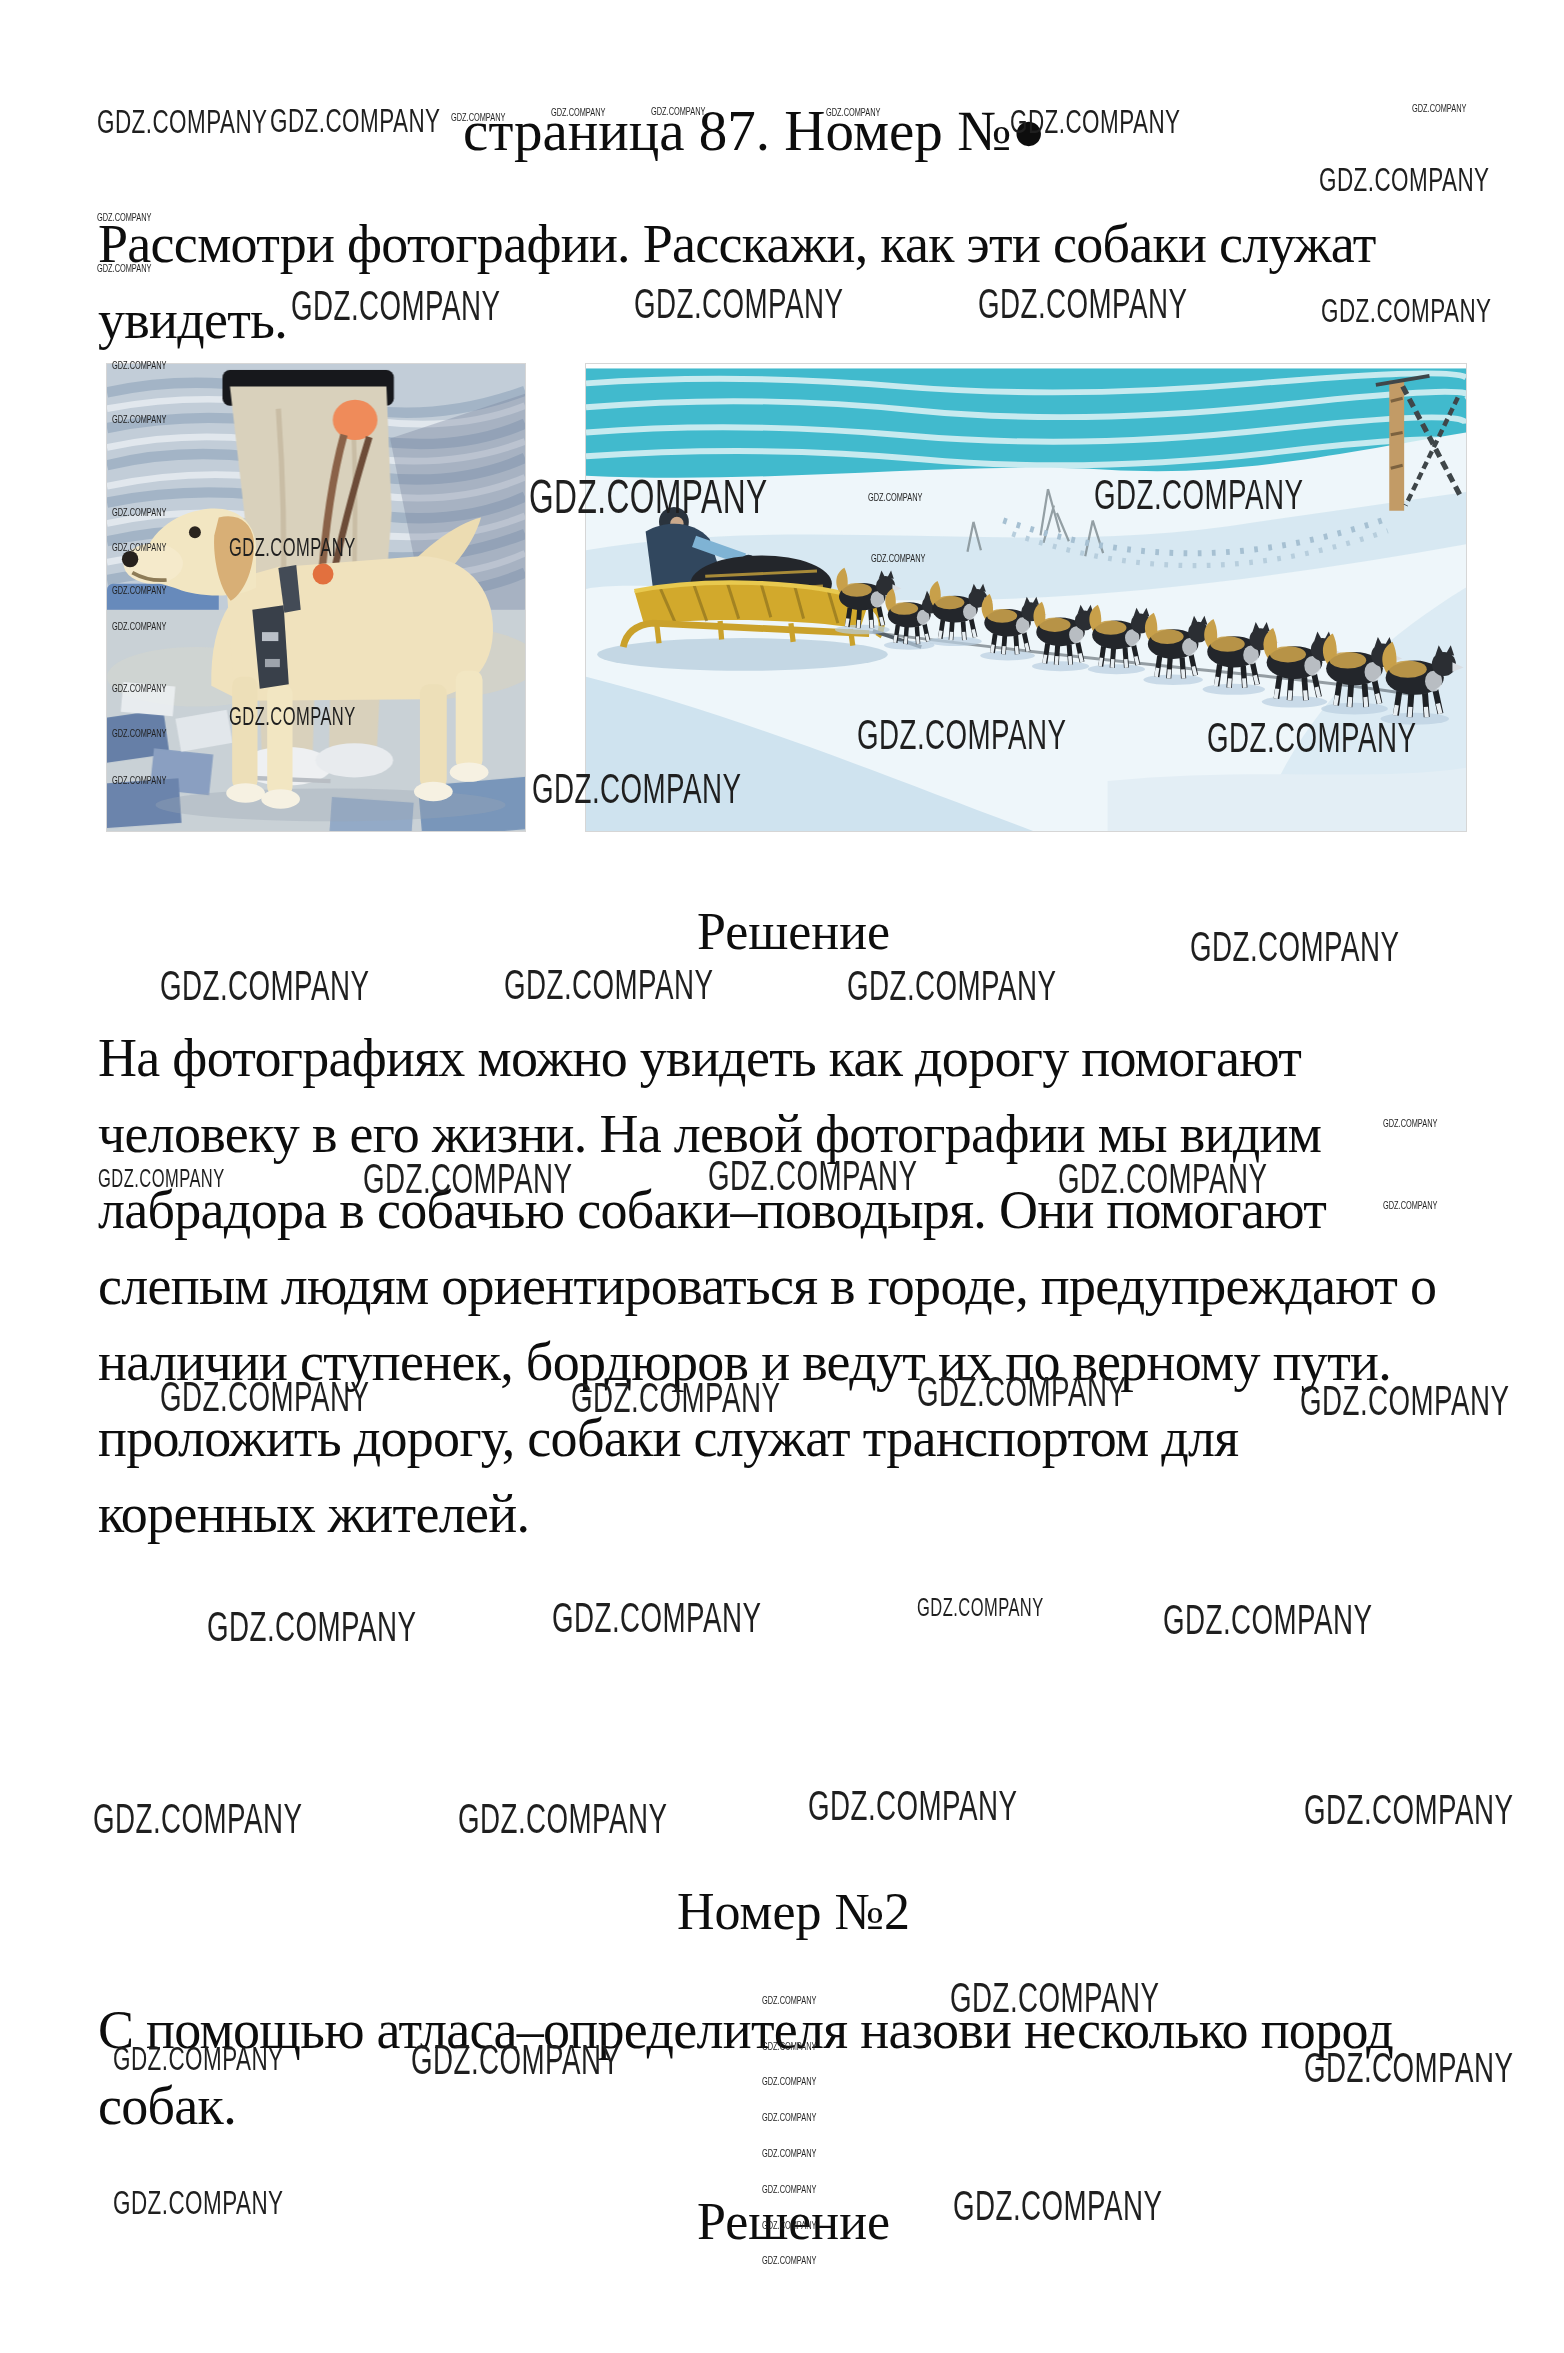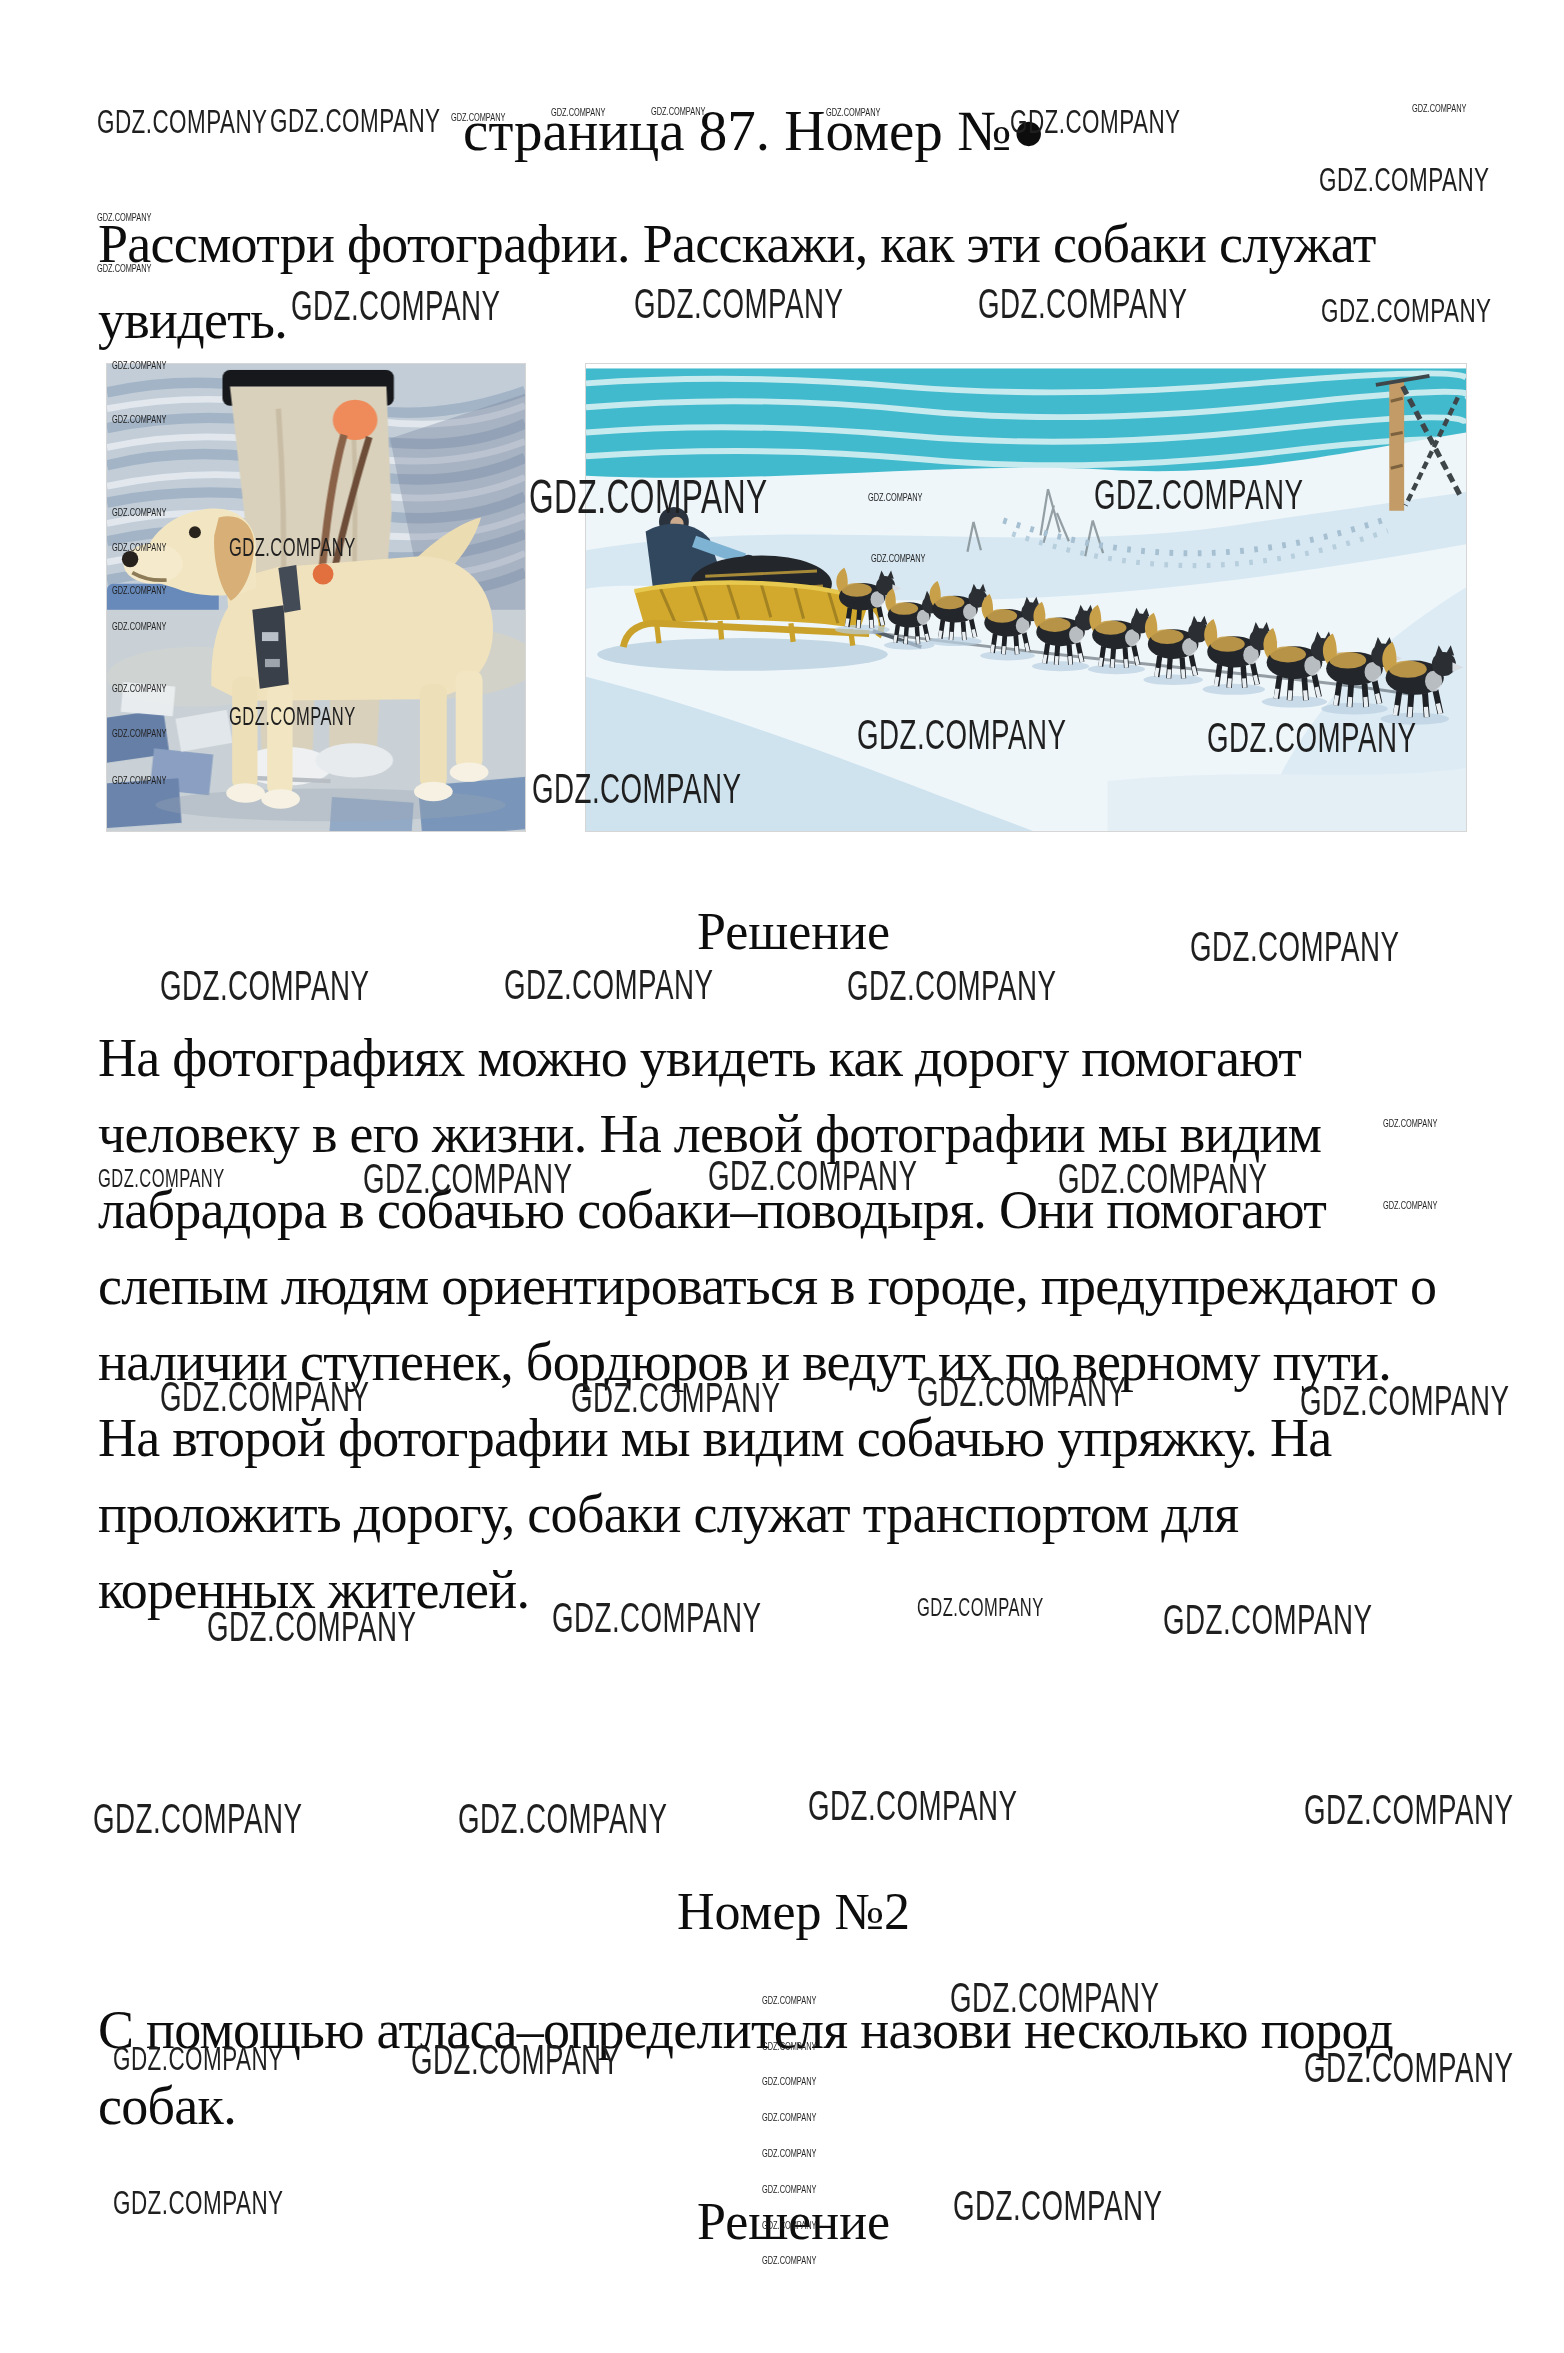--- a/index.html
+++ b/index.html
@@ -303,21 +303,20 @@
   </figure>
 
   <h2 class="heading h-sol1">Решение</h2>
 
   <div class="para p-sol1">
     <span class="tline">На фотографиях можно увидеть как дорогу помогают</span>
     <span class="tline">человеку в его жизни. На левой фотографии мы видим</span>
     <span class="tline">лабрадора в собачью собаки–поводыря. Они помогают</span>
     <span class="tline">слепым людям ориентироваться в городе, предупреждают о</span>
     <span class="tline">наличии ступенек, бордюров и ведут их по верному пути.</span>
-    <span class="tline">На второй фотографии мы видим собачью упряжку. На</span>
     <span class="tline">проложить дорогу, собаки служат транспортом для</span>
     <span class="tline">коренных жителей.</span>
   </div>
 
   <h2 class="heading h-task2">Номер №2</h2>
 
   <div class="para p-task2">
     <span class="tline">С помощью атласа–определителя назови несколько пород</span>
     <span class="tline">собак.</span>
   </div>

